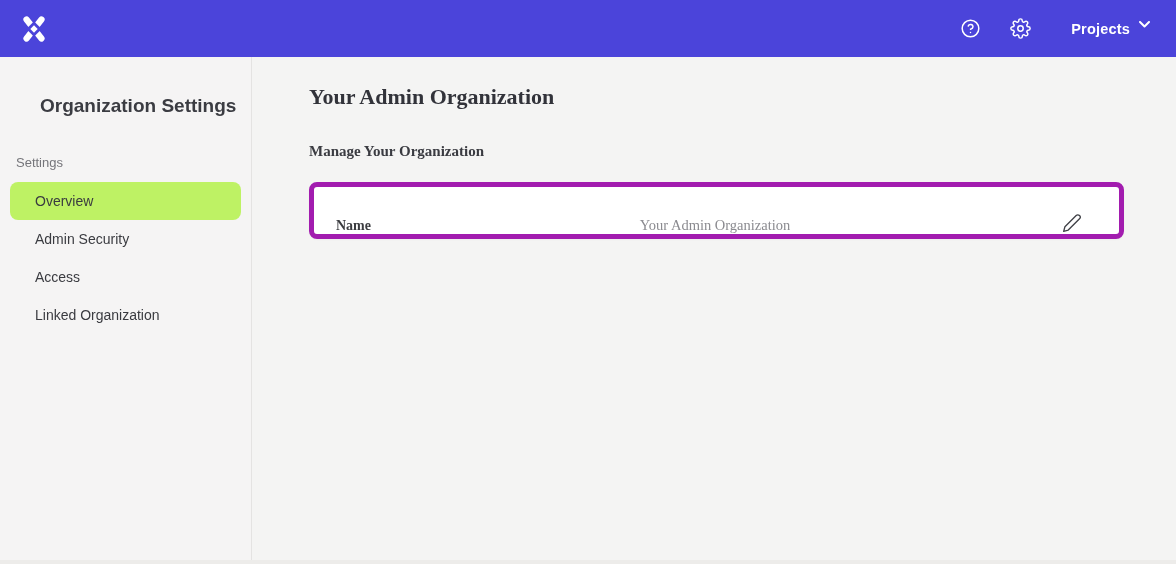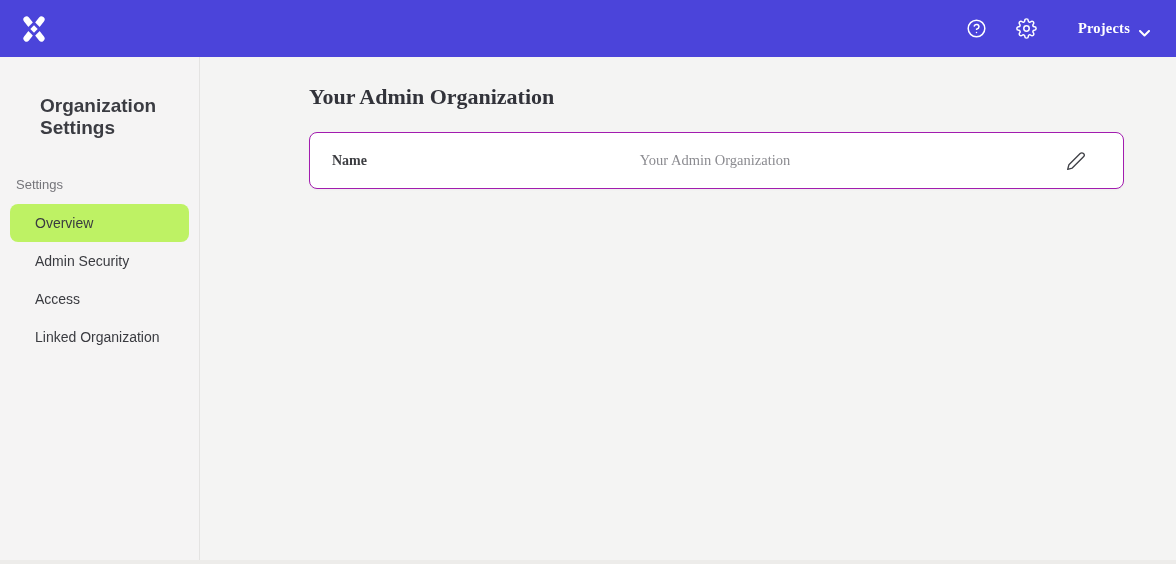--- a/index.html
+++ b/index.html
@@ -26,33 +26,33 @@
     gap: 28px;
   }
   .icon-btn {
     width: 22px; height: 22px;
     display: flex; align-items: center; justify-content: center;
     cursor: pointer; background: none; border: none; padding: 0;
   }
   .icon-btn svg { width: 21px; height: 21px; stroke: #ffffff; fill: none;
     stroke-width: 1.7; stroke-linecap: round; stroke-linejoin: round; }
   .projects {
-    display: flex; align-items: flex-end; gap: 9px;
+    display: flex; align-items: flex-start; gap: 9px;
     cursor: pointer; background: none; border: none;
-    color: #ffffff; font-family: Liberation Serif, serif;
+    color: #ffffff; font-family: Liberation Sans, sans-serif;
     font-size: 14.5px; font-weight: 700; letter-spacing: .2px;
     margin-left: 12px;
   }
   .projects svg { width: 11px; height: 7px; stroke: #ffffff; fill: none;
     stroke-width: 2; stroke-linecap: round; stroke-linejoin: round; }
 
   
   .sidebar {
     position: absolute; top: 57px; left: 0; bottom: 0;
-    width: 200px;
+    width: 252px;
     background: #f5f4f4;
     border-right: 1px solid #e4e3e2;
     padding-top: 38px;
   }
   .sidebar-title {
     font-size: 19px; font-weight: 700; color: #3b3c42;
     padding-left: 40px;
     margin-bottom: 38px;
   }
   .sidebar-section-label {
@@ -84,24 +84,24 @@
   }
   .section-title {
     font-size: 15px; font-weight: 700; color: #3a3b41;
     line-height: 20px;
     margin-top: 30px;
   }
   .card {
     margin-top: 21px;
     height: 57px;
     background: #ffffff;
-    border: 1px solid #a21caf;
+    border: 5px solid #a21caf;
     border-radius: 8px;
     box-shadow: 0 1px 2px rgba(0,0,0,0.03);
-    display: flex; align-items: center;
+    display: flex; align-items: flex-end;
     padding: 0 36px 0 22px;
     position: relative;
   }
   .field-label { font-size: 14px; font-weight: 700; color: #3b3c40; }
   .field-value {
     position: absolute; left: 50%; transform: translateX(-51%);
     font-size: 14.5px; color: #8b8b90;
   }
   .edit-btn {
     margin-left: auto;
@@ -166,20 +166,21 @@
       <span>Access</span>
     </li>
     <li class="side-item">
       <span>Linked Organization</span>
     </li>
   </ul>
 </aside>
 
 <main class="main">
   <h1 class="page-title">Your Admin Organization</h1>
+  <h3 class="section-title">Manage Your Organization</h3>
 
   <div class="card">
     <span class="field-label">Name</span>
     <span class="field-value">Your Admin Organization</span>
     <button class="edit-btn">
       <svg viewBox="0 0 24 24">
         <path d="M17 3a2.828 2.828 0 1 1 4 4L7.5 20.5 2 22l1.5-5.5L17 3z"></path>
       </svg>
     </button>
   </div>

